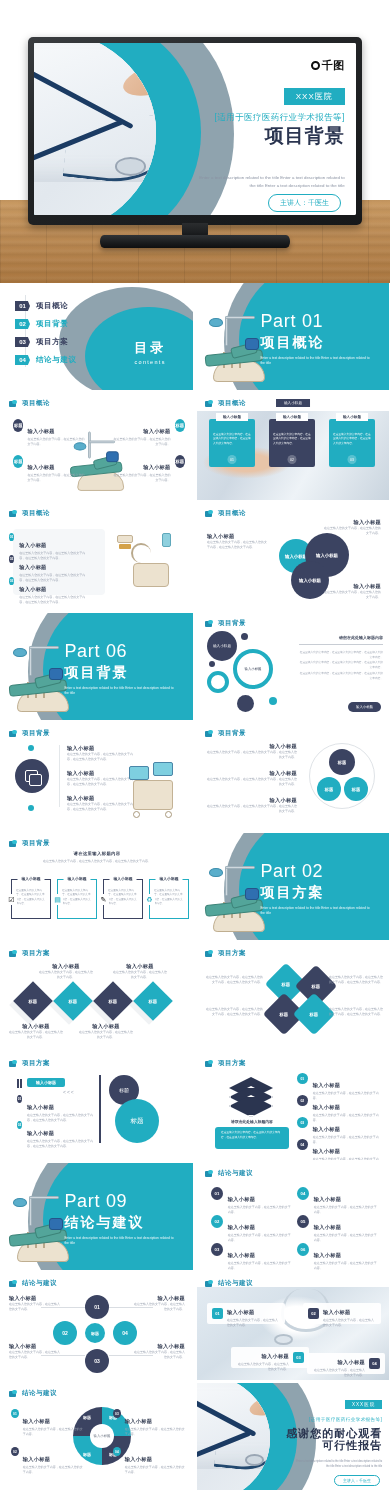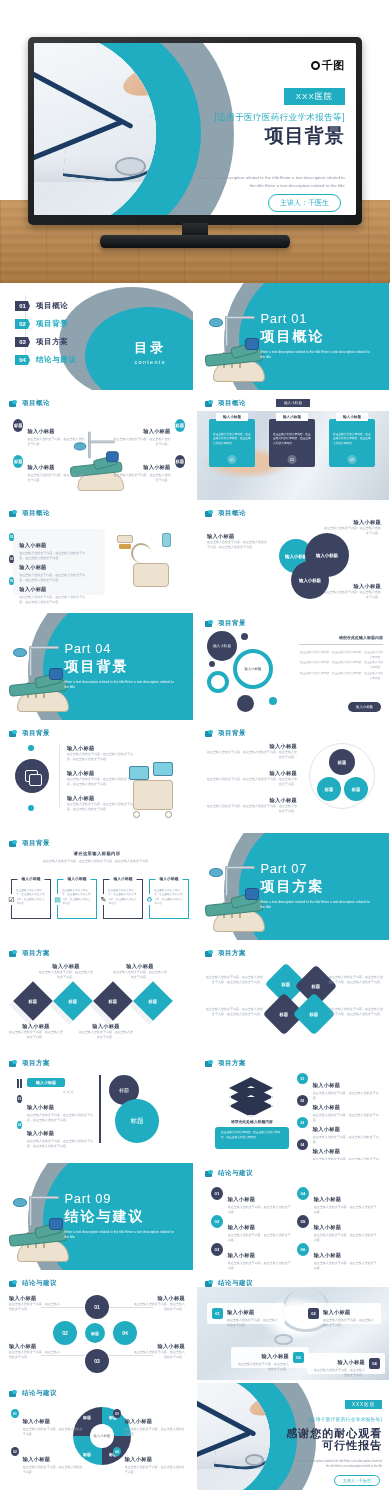--- a/index.html
+++ b/index.html
@@ -114,21 +114,21 @@
       background:#1f8fb0; border-radius:1px 3px 1px 1px; }
   .sh-icon:after{ content:""; position:absolute; left:3px; top:0; width:5px; height:4px;
       background:#2fc0d4; border-radius:2px; }
   .sh-title{ font-size:6.5px; font-weight:bold; color:#1f8fb0; letter-spacing:.5px; }
 
   
   .sec { position:relative; width:100%; height:100%; background:#fff; overflow:hidden; }
   .sec-grey{ position:absolute; right:-22%; top:-38%; width:108%; height:186%; border-radius:50%; background:#8fa3ae; }
   .sec-teal{ position:absolute; right:-26%; top:-26%; width:104%; height:158%; border-radius:50%; background:#21adc1; }
   .sec-txt{ position:absolute; right:9%; top:26%; color:#fff; text-align:left; width:58%; }
-  .sec-part{ font-size:13px; letter-spacing:.7px; }
+  .sec-part{ font-size:18px; letter-spacing:.7px; }
   .sec-name{ font-size:14px; font-weight:bold; margin-top:2px; letter-spacing:2px; }
   .sec-sub{ font-size:3.3px; line-height:1.7; margin-top:4px; opacity:.92; }
 
   
   .chair{ position:absolute; left:4px; bottom:8px; width:78px; height:72px; }
   .c-base{ position:absolute; left:12px; bottom:0; width:52px; height:22px; background:#ece2cf;
            border:1px solid #bfae90; border-radius:26px 26px 6px 6px; }
   .c-seat{ position:absolute; left:4px; bottom:18px; width:58px; height:12px; background:#53a59a;
            border:1px solid #3c8378; border-radius:4px; transform:rotate(-6deg); }
   .c-back{ position:absolute; left:30px; bottom:26px; width:26px; height:11px; background:#53a59a;
@@ -534,21 +534,21 @@
           <div class="c-lamp"></div>
           <div class="c-base"></div>
           <div class="c-leg"></div>
           <div class="c-leg2"></div>
           <div class="c-leg3"></div>
           <div class="c-seat"></div>
           <div class="c-back"></div>
           <div class="c-head"></div>
         </div>
         <div class="sec-txt">
-          <div class="sec-part">Part 04</div>
+          <div class="sec-part">Part 06</div>
           <div class="sec-name">项目背景</div>
           <div class="sec-sub">Enter a text description related to the title Enter a text description related to the title</div>
         </div>
       </div>
     </div>
 
     <div class="slide">
       <div class="sh">
         <span class="sh-icon"></span>
         <span class="sh-title">项目背景</span>
@@ -666,21 +666,21 @@
           <div class="c-lamp"></div>
           <div class="c-base"></div>
           <div class="c-leg"></div>
           <div class="c-leg2"></div>
           <div class="c-leg3"></div>
           <div class="c-seat"></div>
           <div class="c-back"></div>
           <div class="c-head"></div>
         </div>
         <div class="sec-txt">
-          <div class="sec-part">Part 07</div>
+          <div class="sec-part">Part 02</div>
           <div class="sec-name">项目方案</div>
           <div class="sec-sub">Enter a text description related to the title Enter a text description related to the title</div>
         </div>
       </div>
     </div>
 
     <div class="slide">
       <div class="sh">
         <span class="sh-icon"></span>
         <span class="sh-title">项目方案</span>

